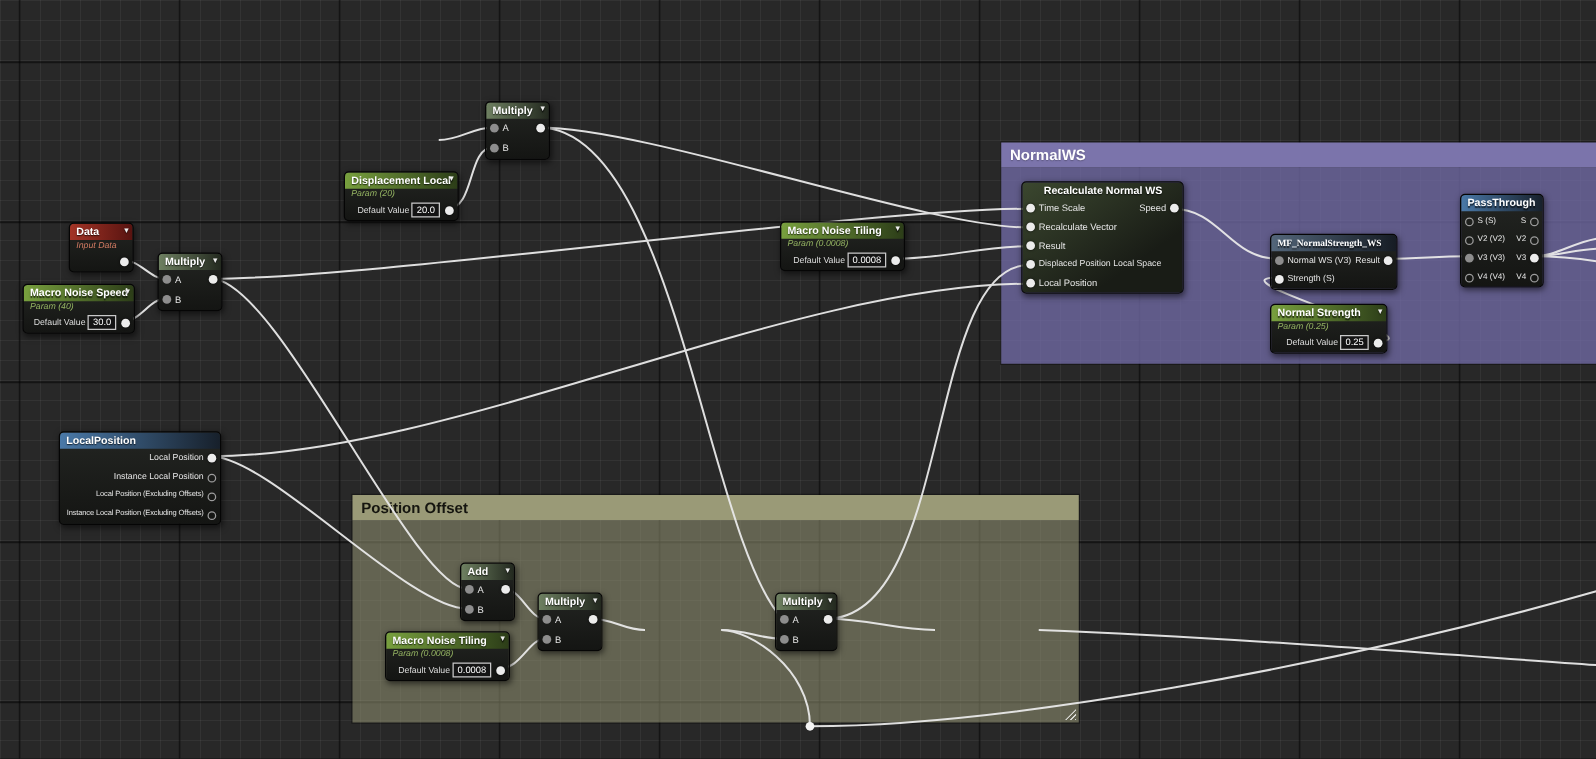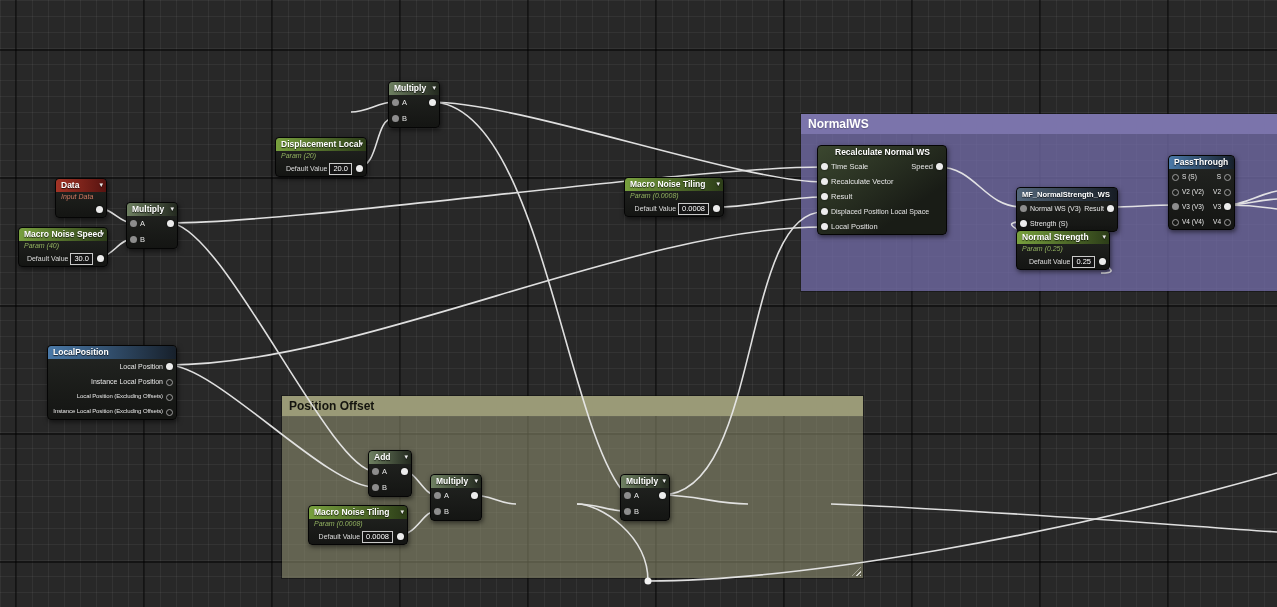--- a/index.html
+++ b/index.html
@@ -24,21 +24,21 @@
   .cbody{position:absolute;left:0;right:0;bottom:0;top:20px;}
   .rsz{position:absolute;right:2px;bottom:2px;width:9px;height:9px;
     background:repeating-linear-gradient(135deg,rgba(255,255,255,.75) 0 1px,transparent 1px 3px);
     clip-path:polygon(100% 0,100% 100%,0 100%);}
   .node{position:absolute;z-index:3;background:linear-gradient(180deg,#232522,#141513);
     border:1px solid #050505;border-radius:4px;box-shadow:1px 2px 5px rgba(0,0,0,.55);overflow:hidden;}
   .recalc-bg{background:linear-gradient(145deg,#3b472f,#191c16 72%);}
   .hdr{position:relative;height:13px;line-height:13px;padding:0 5px;font-size:8.5px;font-weight:700;color:#fff;
     border-radius:3px 3px 0 0;text-shadow:0 1px 1px rgba(0,0,0,.75);white-space:nowrap;}
   .hdr .chev{position:absolute;right:3px;top:-1px;font-size:7px;font-weight:400;color:#eee;}
-  .hdr-sm{font-size:7.5px;}
+  .hdr-sm{font-size:7.5px;font-family:Liberation Serif, serif;}
   .k-red  .hdr{background:linear-gradient(90deg,#a33426,#571310);}
   .k-red  .sub{color:#d07a62;}
   .k-green .hdr{background:linear-gradient(90deg,#78a03e,#2c3d18);}
   .k-green .sub{color:#93b261;}
   .k-grey .hdr{background:linear-gradient(90deg,#6e8061,#23291f);}
   .k-blue .hdr{background:linear-gradient(90deg,#4a79a8,#17202b);}
   .k-steel .hdr{background:linear-gradient(90deg,#53667a,#161c24);}
   .k-dark .hdr{background:transparent;margin-left:12px;}
   .sub{height:10px;line-height:9px;padding:0 5px;font-size:7px;font-style:italic;white-space:nowrap;}
   .prow{position:relative;height:15px;line-height:15px;font-size:7.5px;color:#e6e6e6;white-space:nowrap;}
@@ -192,21 +192,21 @@
         <span class="il">Normal WS (V3)</span>
         <span class="ol">Result</span>
         <span class="pin out pc"></span>
       </div>
     <div class="prow f7">
         <span class="pin in pc"></span>
         <span class="il">Strength (S)</span>
       </div>
   </div>
 
-  <div class="node k-green" style="left:1016px;top:230px;width:92px">
+  <div class="node k-green" style="left:1016px;top:243px;width:92px">
     <div class="hdr"><span>Normal Strength</span><span class="chev">▾</span></div>
     <div class="sub">Param (0.25)</div>
     <div class="vrow"><span>Default Value</span> <span class="vbox">0.25</span><span class="pin out pc"></span></div>
   </div>
 
   <div class="node k-blue" style="left:1168px;top:155px;width:65px">
     <div class="hdr"><span>PassThrough</span></div>
     <div class="prow f65">
         <span class="pin in ph"></span>
         <span class="il">S (S)</span>

